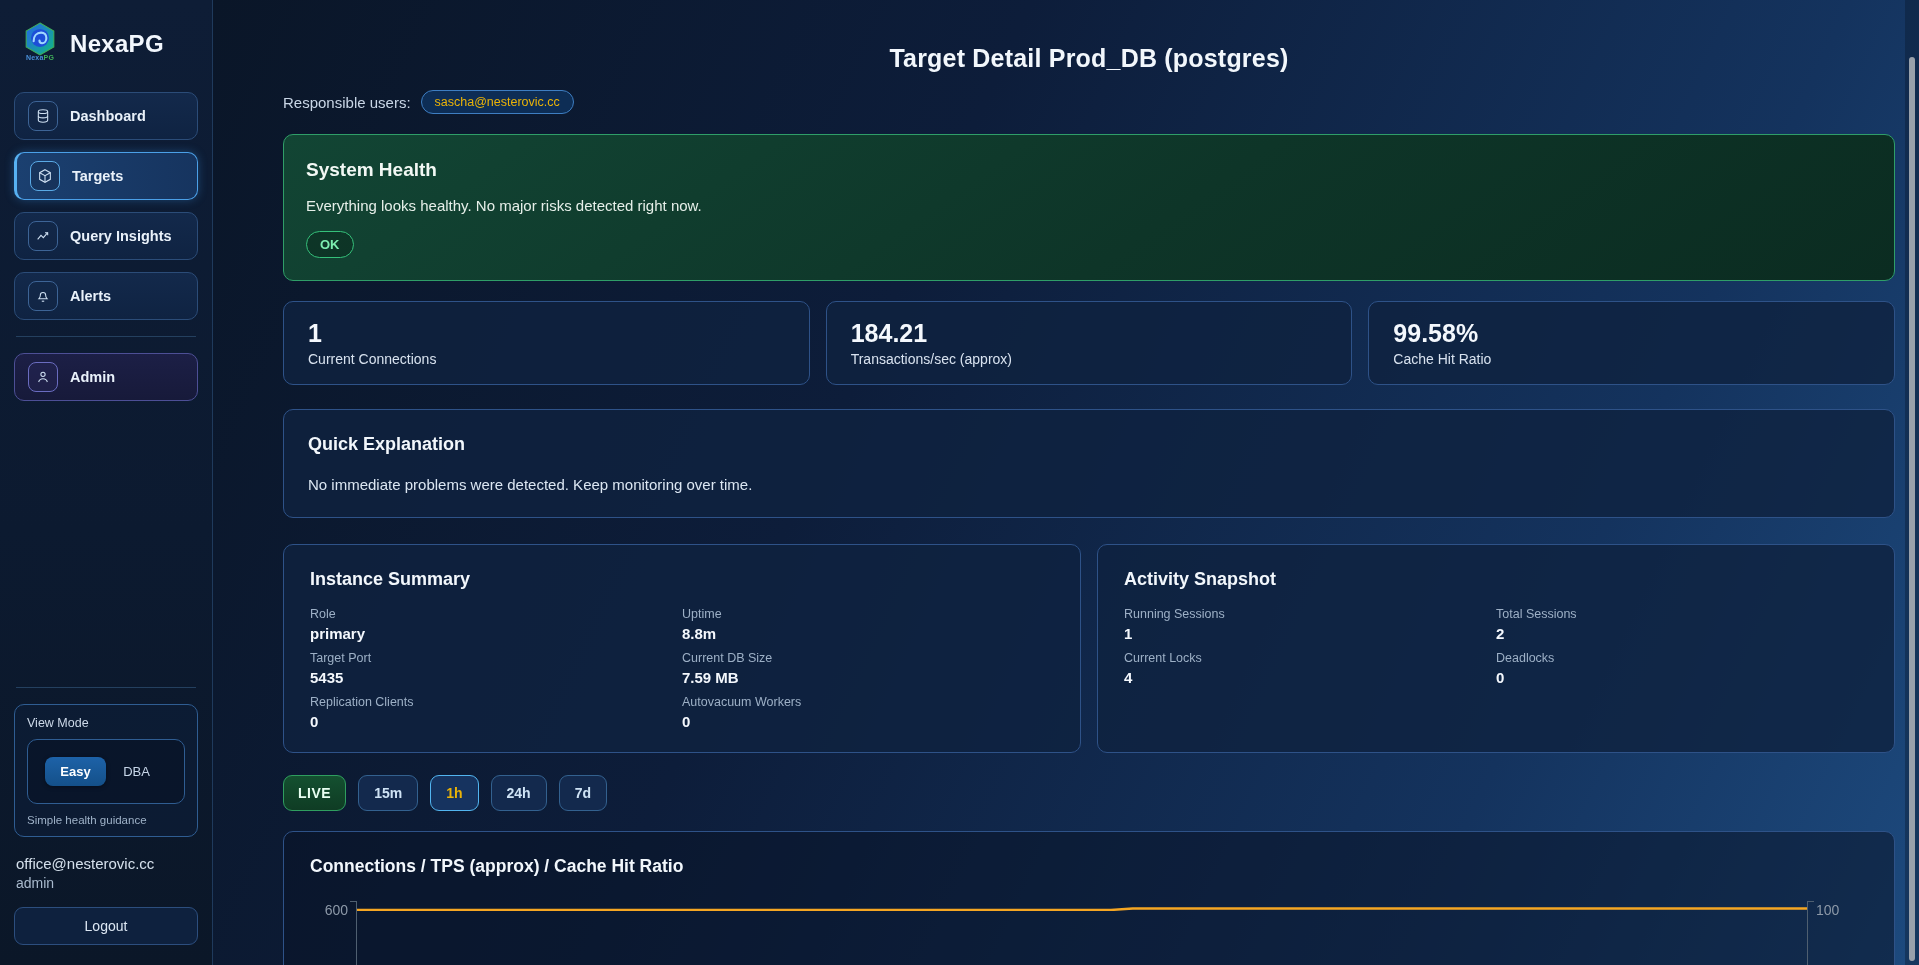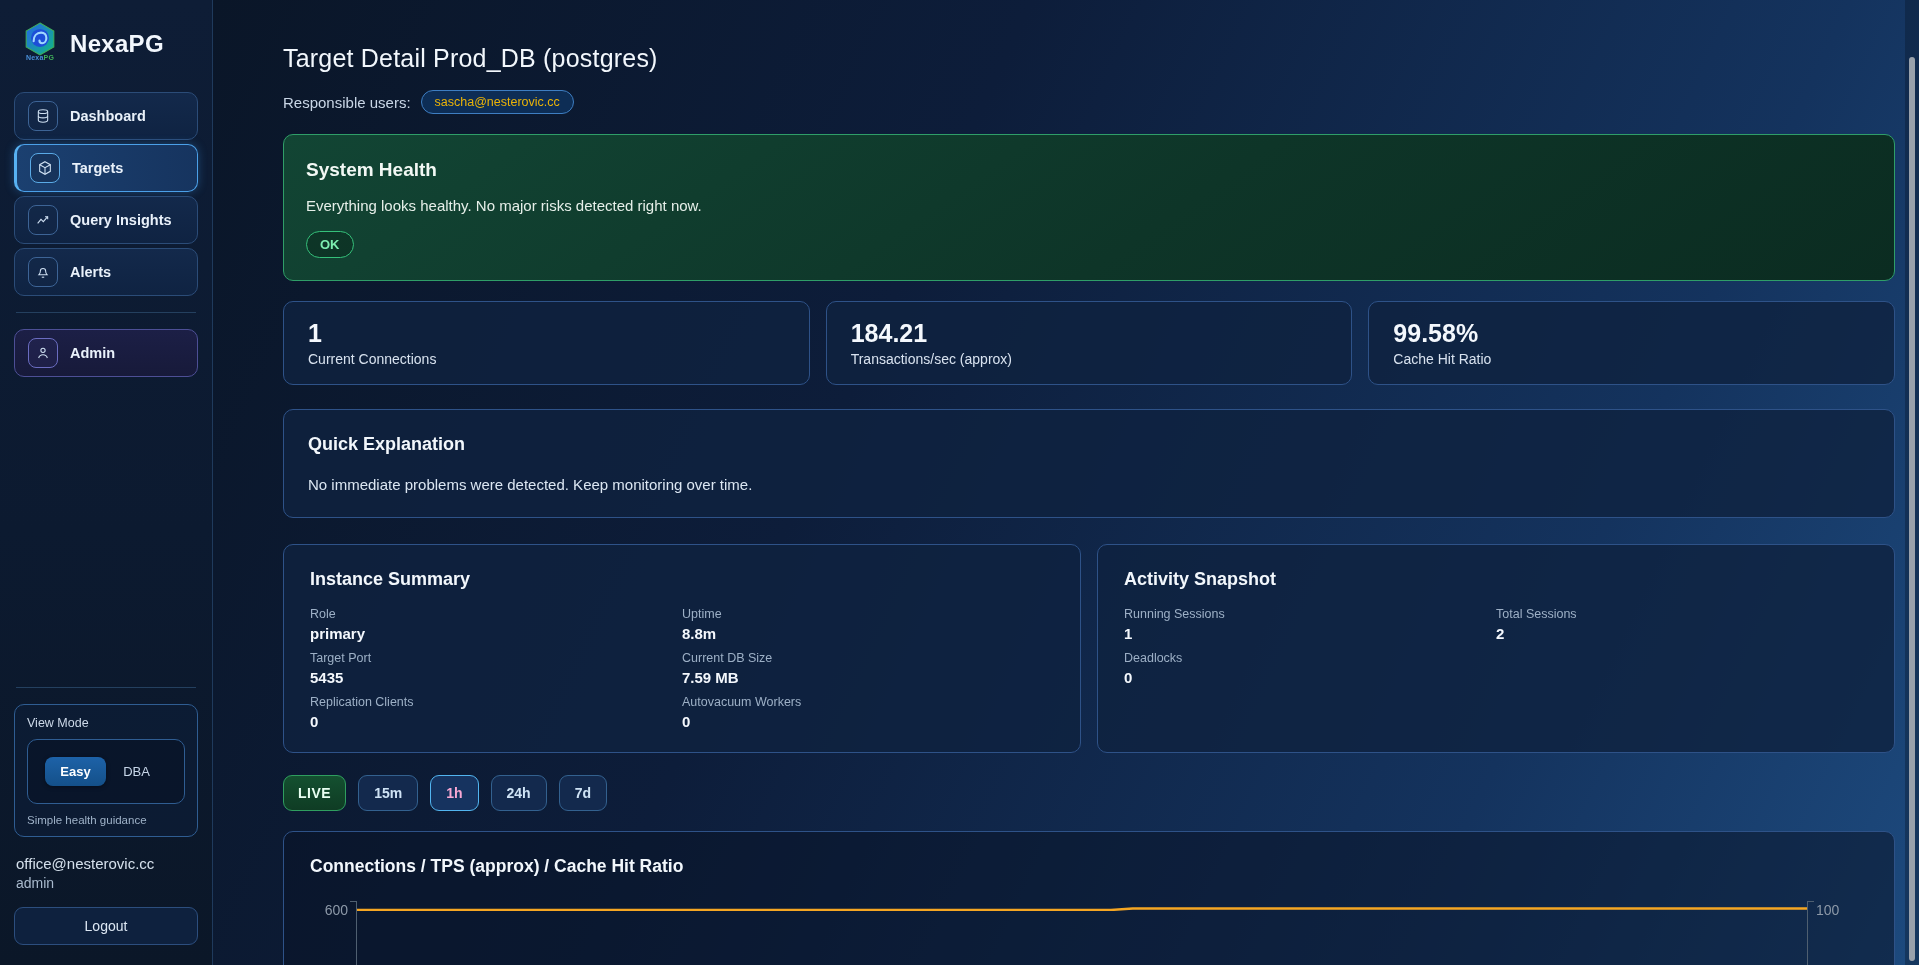--- a/index.html
+++ b/index.html
@@ -17,21 +17,21 @@
     padding:18px 14px 20px 14px;
     display:flex; flex-direction:column;
   }
   .logo-row { display:flex; align-items:center; gap:10px; padding:4px 4px 0 6px; margin-bottom:26px; }
   .logo-badge { width:40px; height:44px; position:relative; display:flex; flex-direction:column; align-items:center; }
   .logo-badge svg { width:34px; height:34px; }
   .logo-sub { font-size:7px; font-weight:bold; letter-spacing:.2px; margin-top:-2px; }
   .logo-sub .nx { color:#4a90d9; } .logo-sub .pg { color:#3fae5a; }
   .app-title { font-size:24px; font-weight:bold; color:#f2f7fd; letter-spacing:.3px; }
 
-  .nav { display:flex; flex-direction:column; gap:4px; }
+  .nav { display:flex; flex-direction:column; gap:12px; }
   .nav-item {
     display:flex; align-items:center; gap:12px; height:48px; padding:0 13px;
     background:linear-gradient(180deg,#13294b,#0f2342);
     border:1px solid #2b4c78; border-radius:10px; cursor:pointer;
   }
   .nav-item .icon-box {
     width:30px; height:30px; border-radius:8px; border:1px solid #3d6496;
     display:flex; align-items:center; justify-content:center; color:#cfe0f2;
     background:rgba(20,40,70,.45);
   }
@@ -73,21 +73,21 @@
     background:rgba(15,36,68,.8); border:1px solid #2c4e7e; border-radius:9px;
     font-size:14px; color:#dce7f3; cursor:pointer;
   }
 
   
   .main {
     flex:1; height:965px; position:relative; overflow:hidden;
     background:linear-gradient(115deg,#0a1628 0%,#0d1d3a 38%,#14335e 76%,#1d4a7e 100%);
     padding:44px 24px 0 70px;
   }
-  .page-title { font-size:25px; font-weight:normal; color:#f2f7fc; letter-spacing:.2px; }
+  .page-title { font-size:25px; font-weight:bold; color:#f2f7fc; letter-spacing:.2px;text-align:center; }
   .resp-row { display:flex; align-items:center; gap:10px; margin-top:17px; }
   .resp-label { font-size:15px; color:#c9d6e6; }
   .user-chip {
     font-size:12.5px; color:#eab308; background:#0d2d55; border:1px solid #3e7ec2;
     border-radius:999px; padding:4px 13px; cursor:pointer;
   }
 
   .health-card {
     margin-top:20px; border:1px solid #2f9e68; border-radius:10px;
     background:linear-gradient(145deg,#124534 0%,#0e3528 55%,#0b2c21 100%);
@@ -117,21 +117,21 @@
   .summary-card { flex:1; padding:24px 26px 22px 26px; }
   .kv-grid { display:grid; grid-template-columns:1fr 1fr; row-gap:9px; margin-top:17px; }
   .kv-label { font-size:12.5px; color:#9db0c6; }
   .kv-value { font-size:15px; font-weight:bold; color:#f4f8fd; margin-top:4px; }
 
   .controls-row { display:flex; gap:12px; margin-top:22px; }
   .range-btn {
     font-size:14px; font-weight:bold; color:#cfe3f5; background:#13294d;
     border:1px solid #33618f; border-radius:9px; padding:9px 15px; cursor:pointer;
   }
-  .range-btn.selected { border:1.5px solid #52b5f0; background:#16335f; color:#f9a8d4; }
+  .range-btn.selected { border:1.5px solid #52b5f0; background:#16335f; color:#eab308; }
   .live-btn {
     font-size:14px; font-weight:bold; letter-spacing:.5px; color:#e9fff2;
     background:linear-gradient(180deg,#145030,#0f3c24); border:1.5px solid #2f9e5f;
     border-radius:9px; padding:9px 14px; cursor:pointer;
   }
 
   .chart-card { margin-top:20px; padding:24px 26px; height:220px; background:rgba(10,20,40,.55); }
   .chart-title { font-size:17.5px; font-weight:bold; color:#f2f7fc; }
   .chart-area { display:flex; margin-top:24px; height:120px; }
   .axis-label { font-size:14px; color:#8d99a8; }
@@ -310,20 +310,24 @@
       <div class="kv-grid">
         <div>
           <div class="kv-label">Running Sessions</div>
           <div class="kv-value">1</div>
         </div>
         <div>
           <div class="kv-label">Total Sessions</div>
           <div class="kv-value">2</div>
         </div>
         <div>
+          <div class="kv-label">Current Locks</div>
+          <div class="kv-value">4</div>
+        </div>
+        <div>
           <div class="kv-label">Deadlocks</div>
           <div class="kv-value">0</div>
         </div>
       </div>
     </div>
   </section>
 
   <div class="controls-row">
     <button class="live-btn">LIVE</button>
     <button class="range-btn">15m</button>

